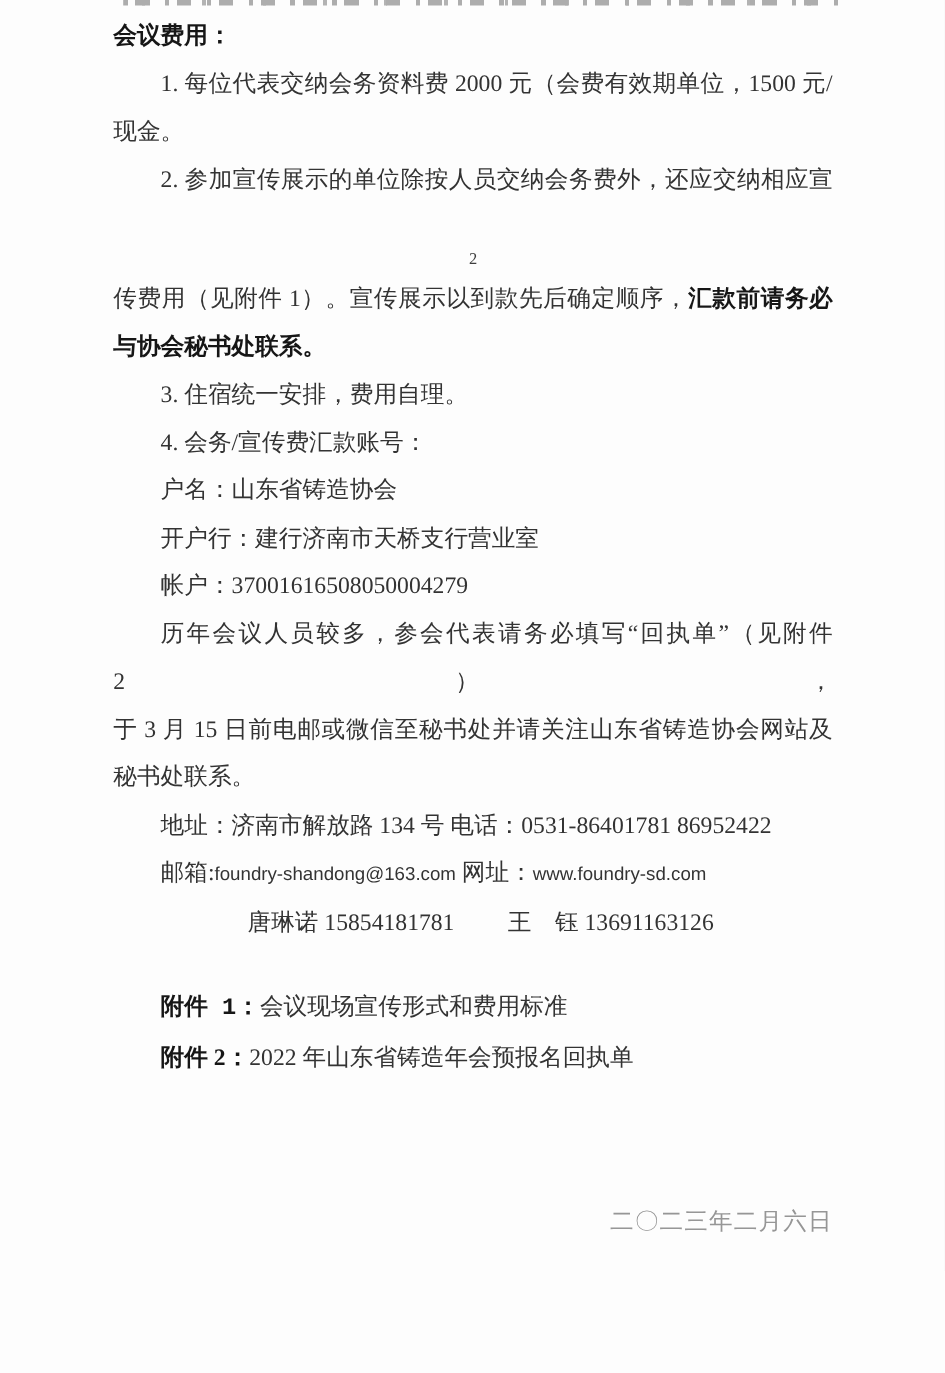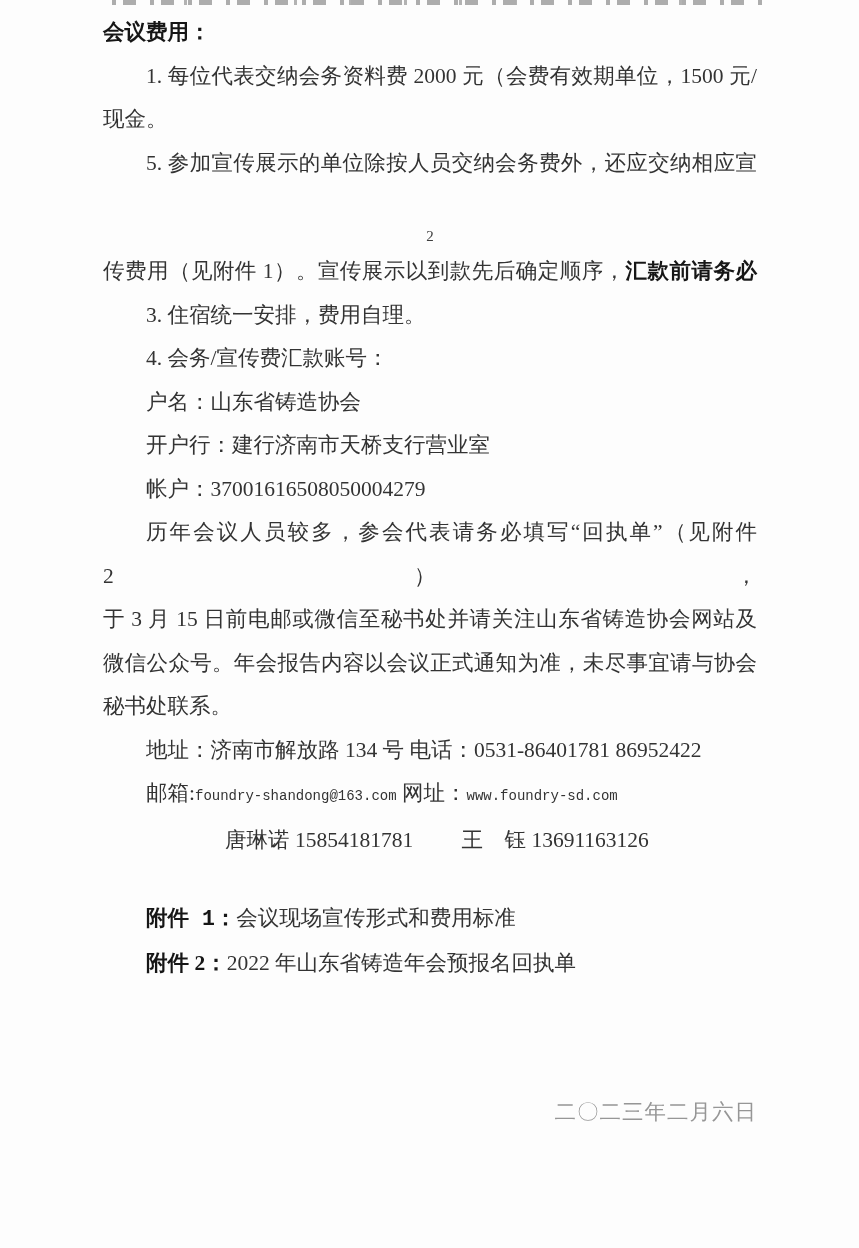--- a/index.html
+++ b/index.html
@@ -23,21 +23,21 @@
     position:absolute;left:103px;top:0;width:654px;
     padding-top:11px;
     color:#333333;
     font-size:21.5px;
     line-height:43.5px;
   }
   .line{white-space:nowrap;}
   .line.j{white-space:normal;text-align:justify;text-align-last:justify;}
   .line.ind{text-indent:43px;}
   .b{font-weight:700;color:#161616;}
-  .mono{font-family:Liberation Mono, monospace;font-size:14px;}
+  .mono{font-family:Liberation Sans, sans-serif;font-size:17px;}
   .page-num-row{
     height:65px;
     display:flex;align-items:flex-end;justify-content:center;
     padding-bottom:6px;box-sizing:border-box;
     line-height:15px;font-size:15px;color:#3e3e3e;
   }
   .date-row{
     text-align:right;
     color:#969696;
     letter-spacing:1px;
@@ -45,33 +45,33 @@
 </style>
 </head>
 <body>
 
 <div class="page">
   <div class="clip-top"></div>
   <main class="doc" id="doc">
       <div class="line"><span class="b">会议费用：</span></div>
       <div class="line j ind"><span>1. 每位代表交纳会务资料费 2000 元（会费有效期单位，1500 元/</span></div>
       <div class="line"><span>现金。</span></div>
-      <div class="line j ind"><span>5. 参加宣传展示的单位除按人员交纳会务费外，还应交纳相应宣</span></div>
+      <div class="line j ind"><span>2. 参加宣传展示的单位除按人员交纳会务费外，还应交纳相应宣</span></div>
       <div class="page-num-row">
         <span>2</span>
       </div>
       <div class="line j"><span>传费用（见附件 1）。宣传展示以到款先后确定顺序，</span><span class="b">汇款前请务必</span></div>
+      <div class="line"><span class="b">与协会秘书处联系。</span></div>
       <div class="line ind"><span>3. 住宿统一安排，费用自理。</span></div>
       <div class="line ind"><span>4. 会务/宣传费汇款账号：</span></div>
       <div class="line ind"><span>户名：山东省铸造协会</span></div>
       <div class="line ind"><span>开户行：建行济南市天桥支行营业室</span></div>
       <div class="line ind"><span>帐户：37001616508050004279</span></div>
       <div class="line j ind"><span>历年会议人员较多，参会代表请务必填写“回执单”（见附件 2），</span></div>
       <div class="line j"><span>于 3 月 15 日前电邮或微信至秘书处并请关注山东省铸造协会网站及</span></div>
-      <div class="line j"><span>微信公众号。年会报告内容以会议正式通知为准，未尽事宜请与协会</span></div>
       <div class="line"><span>秘书处联系。</span></div>
       <div class="line ind"><span>地址：济南市解放路 134 号 电话：0531-86401781 86952422</span></div>
       <div class="line ind"><span>邮箱:</span><span class="mono">foundry-shandong@163.com</span><span> 网址：</span><span class="mono">www.foundry-sd.com</span></div>
       <div class="line" style="padding-left: 122px;"><span>唐琳诺 15854181781　　 王　钰 13691163126</span></div>
       <div class="line ind" style="margin-top: 36px; font-family: Liberation Mono, monospace;"><span class="b">附件 1：</span><span>会议现场宣传形式和费用标准</span></div>
       <div class="line ind"><span class="b">附件 2：</span><span>2022 年山东省铸造年会预报名回执单</span></div>
       <div class="date-row" style="margin-top: 106px;">二〇二三年二月六日</div>
     </main>
 </div>
 

